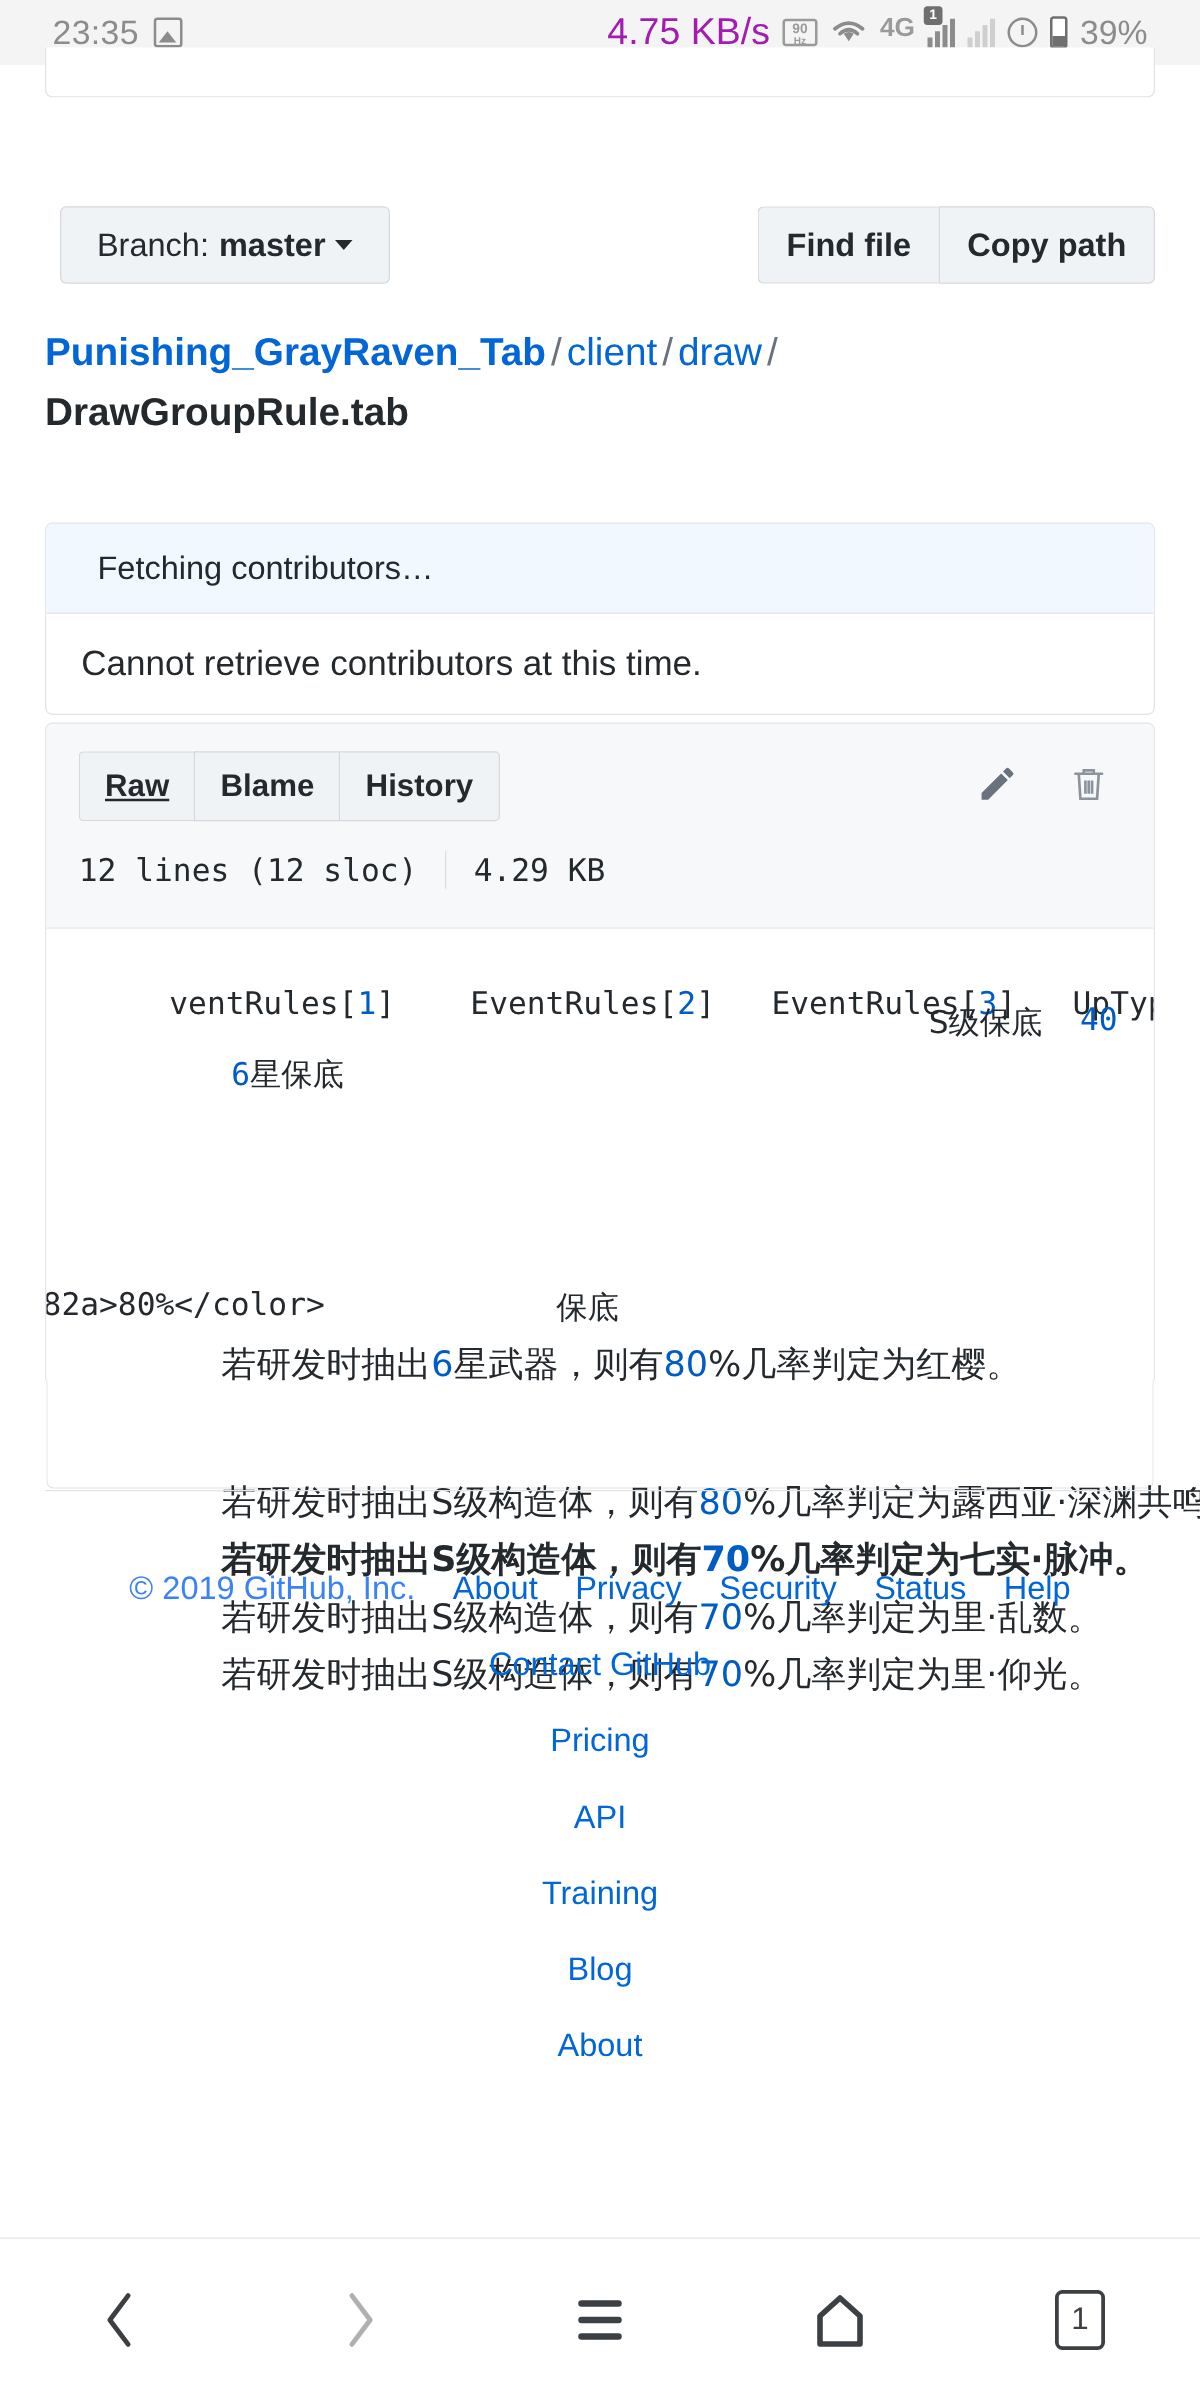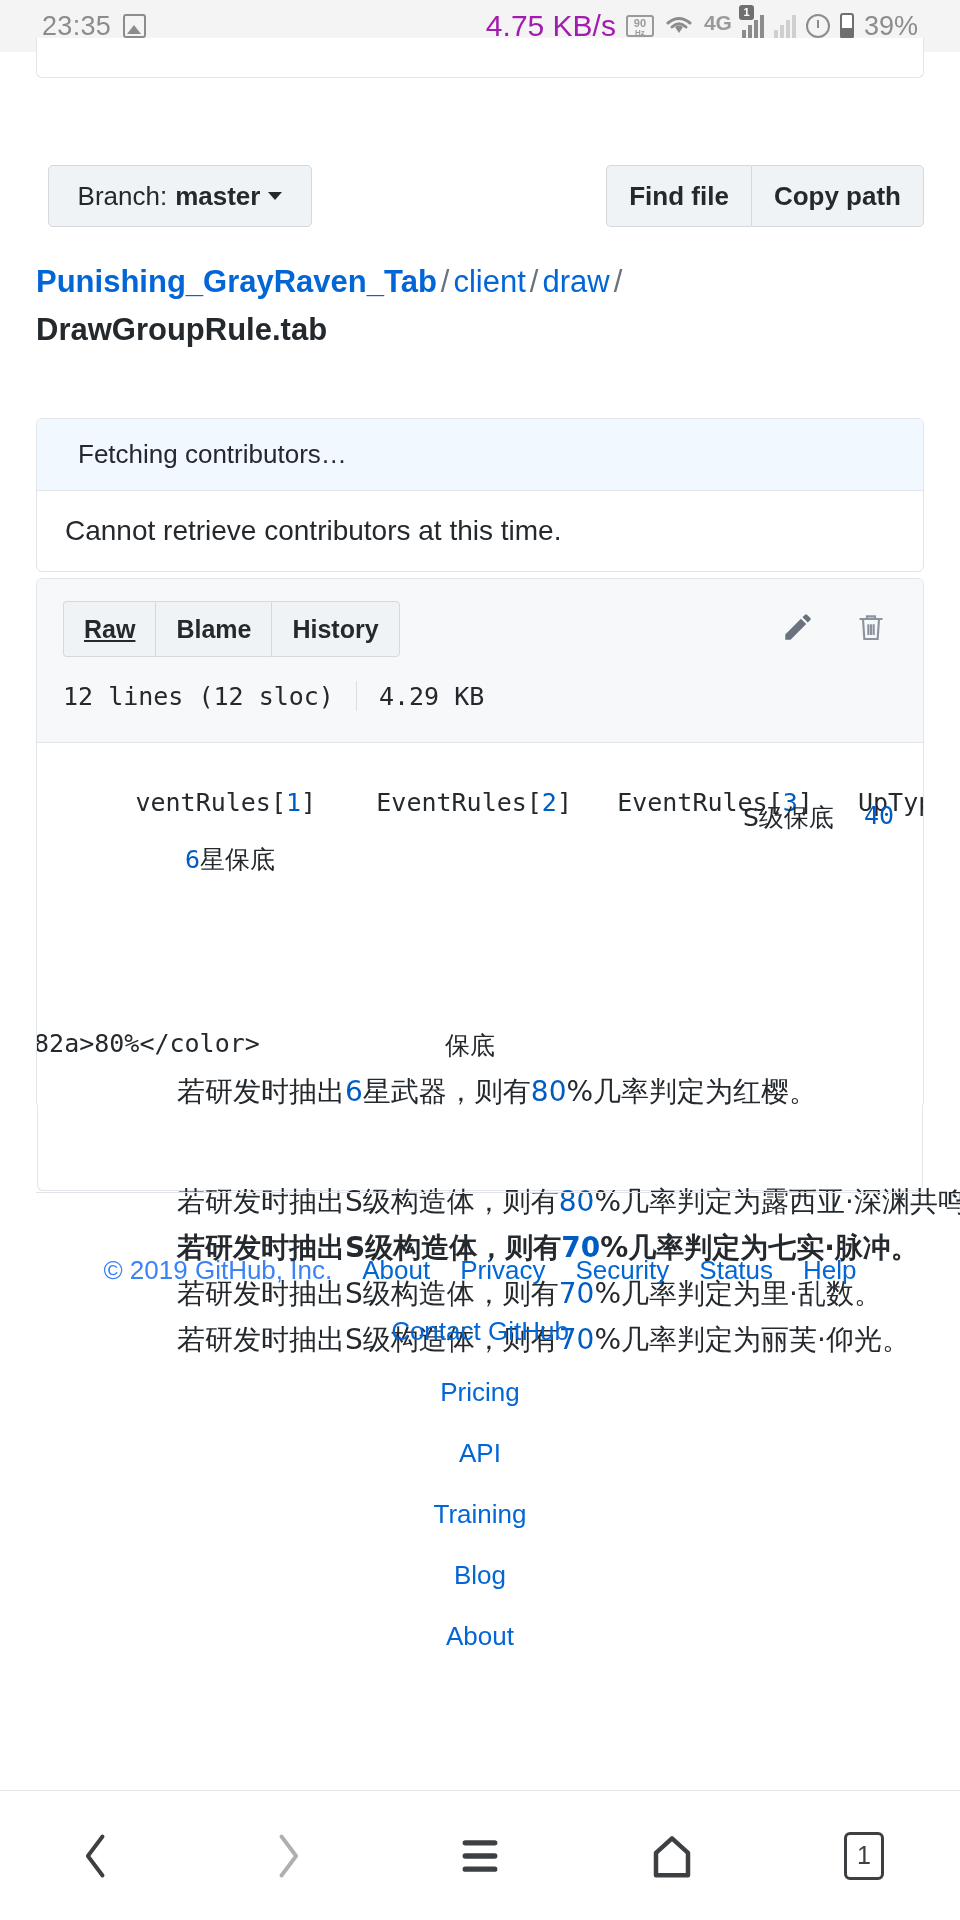--- a/index.html
+++ b/index.html
@@ -254,21 +254,21 @@
 
       <div class="tx-line" style="left:140px; top:330px;"><span>若研发时抽出</span><span class="num">6</span><span>星武器，则有</span><span class="num">80</span><span>%几率判定为红樱。</span></div>
     </div>
   </div>
 
   <div style="position:absolute; left:37px; top:1106px; width:886px; height:85px; border:1px solid #e1e4e8; border-top:none; border-radius:0 0 6px 6px; overflow:hidden; background:#fff;"></div>
 
   <div class="tx-line" style="left:177px; top:1183px;"><span>若研发时抽出S级构造体，则有</span><span class="num">80</span><span>%几率判定为露西亚·深渊共鸣。</span></div>
   <div class="tx-line" style="left:177px; top:1229px;font-weight:bold;"><span>若研发时抽出S级构造体，则有</span><span class="num">70</span><span>%几率判定为七实·脉冲。</span></div>
   <div class="tx-line" style="left:177px; top:1275px;"><span>若研发时抽出S级构造体，则有</span><span class="num">70</span><span>%几率判定为里·乱数。</span></div>
-  <div class="tx-line" style="left:177px; top:1321px;"><span>若研发时抽出S级构造体，则有</span><span class="num">70</span><span>%几率判定为丽芙·仰光。</span></div>
+  <div class="tx-line" style="left:177px; top:1321px;"><span>若研发时抽出S级构造体，则有</span><span class="num">70</span><span>%几率判定为里·仰光。</span></div>
 
   <div class="foot-rule"></div>
   <div class="footer">
     <div class="row">
       <span class="copy">© 2019 GitHub, Inc.</span>
       <a href="#">About</a>
       <a href="#">Privacy</a>
       <a href="#">Security</a>
       <a href="#">Status</a>
       <a href="#">Help</a>

